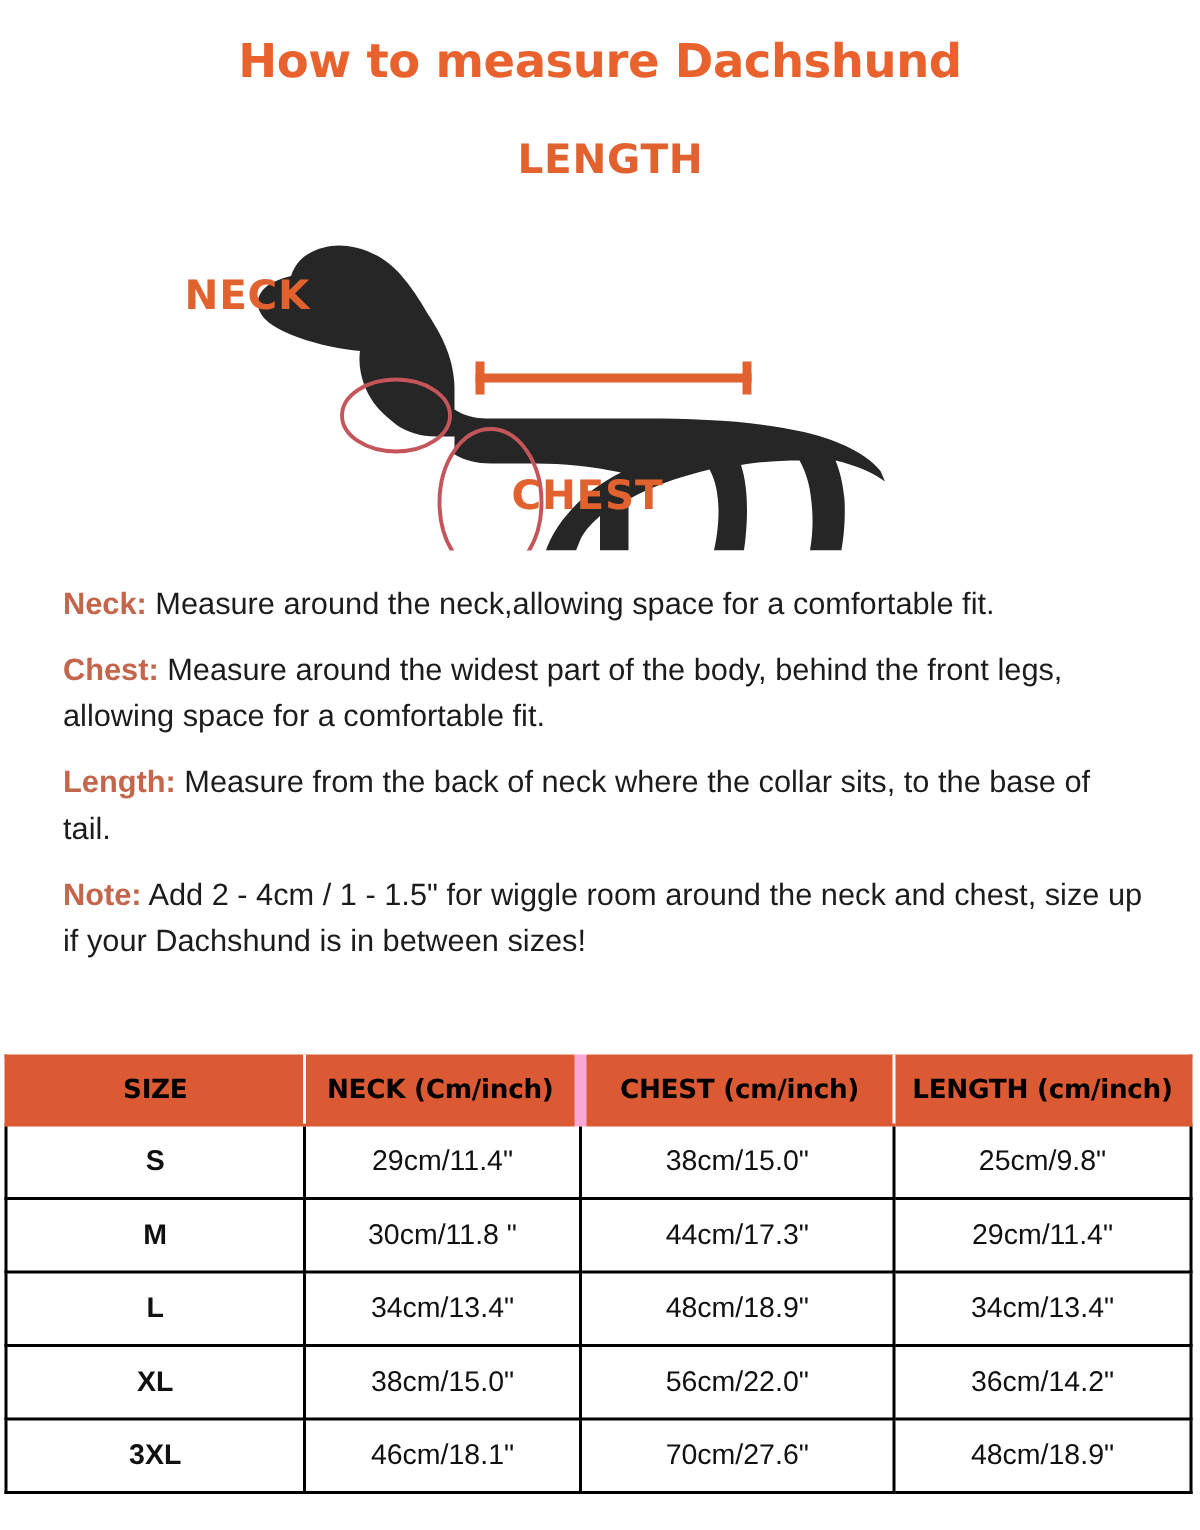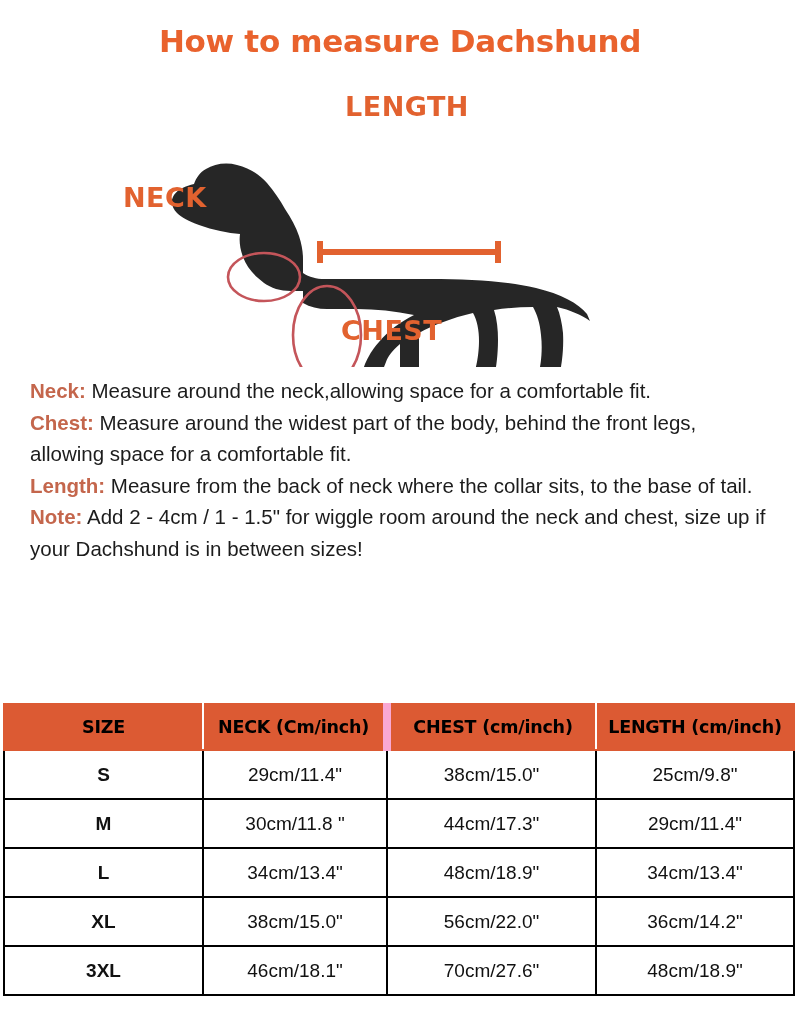--- a/index.html
+++ b/index.html
@@ -42,21 +42,21 @@
 
   
   .desc {
     padding: 8px 26px 0 30px;
     font-size: 20.5px;
     line-height: 31.5px;
     color: #1c1c1c;
     font-family: "Liberation Sans", sans-serif;
   }
   .desc p {
-    margin: 0;
+    margin: 12px;
   }
   .desc b {
     color: #c4664c;
     font-weight: bold;
   }
 
   
   .table-wrap {
     position: absolute;
     left: 3px;

